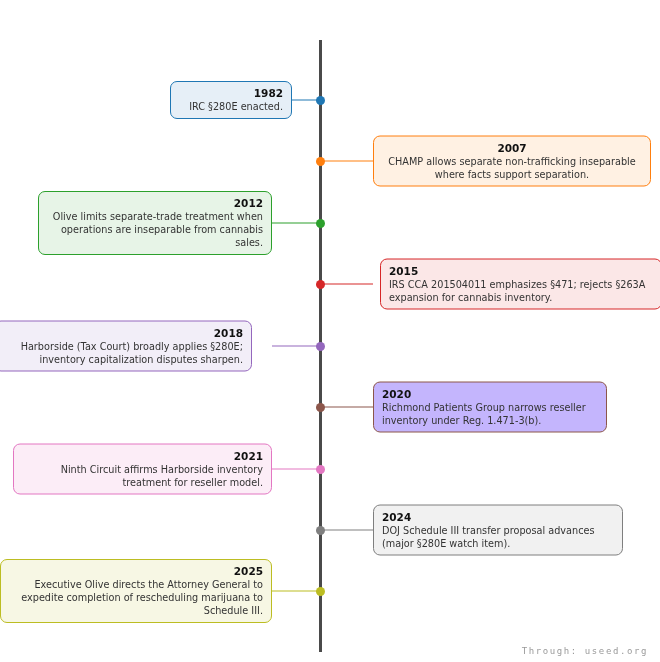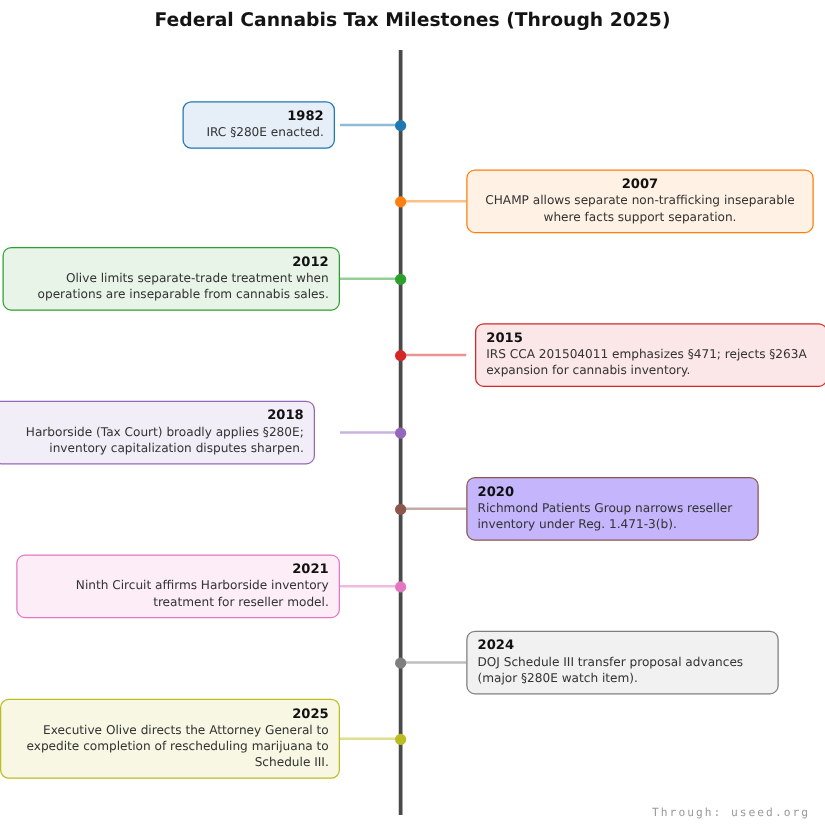--- a/index.html
+++ b/index.html
@@ -59,39 +59,38 @@
     font-family: "DejaVu Sans Mono", monospace;
     font-size: 9px;
     letter-spacing: 1.6px;
     color: #9a9a9a;
   }
 </style>
 </head>
 <body>
 
 <div class="canvas" id="timeline-canvas">
-  <div class="title">Federal Cannabis Tax Milestones (Through 2025)</div>
   <div class="axis-line"></div>
 
   <div class="source">Through: useed.org</div>
 <div class="connector" style="top: 99px; background: rgb(31, 119, 180); left: 272px; width: 48.5px;"></div>
     <div class="dot" style="left: 316px; top: 95.5px; background: rgb(31, 119, 180);"></div>
-    <div class="ms-box left" style="top: 100px; width: 122px; background: rgb(230, 239, 247); border-color: rgb(31, 119, 180); right: 392px;">
+    <div class="ms-box left" style="top: 100px; width: 122px; background: rgb(230, 239, 247); border-color: rgb(31, 119, 180); right: 368px;">
       <div class="ms-year">1982</div>
       <div class="ms-text">IRC §280E enacted.</div>
     </div>
     <div class="connector" style="top: 160px; background: rgb(255, 127, 14); left: 320.5px; width: 52.5px;"></div>
     <div class="dot" style="left: 316px; top: 156.5px; background: rgb(255, 127, 14);"></div>
     <div class="ms-box right" style="top: 161px; width: 278px; background: rgb(255, 241, 227); border-color: rgb(255, 127, 14); left: 373px; text-align: center;">
       <div class="ms-year">2007</div>
       <div class="ms-text">CHAMP allows separate non-trafficking inseparable where facts support separation.</div>
     </div>
     <div class="connector" style="top: 222px; background: rgb(44, 160, 44); left: 272px; width: 48.5px;"></div>
     <div class="dot" style="left: 316px; top: 218.5px; background: rgb(44, 160, 44);"></div>
-    <div class="ms-box left" style="top: 223px; width: 270px; background: rgb(231, 244, 231); border-color: rgb(44, 160, 44); right: 388px;">
+    <div class="ms-box left" style="top: 223px; width: 234px; background: rgb(231, 244, 231); border-color: rgb(44, 160, 44); right: 388px;">
       <div class="ms-year">2012</div>
       <div class="ms-text">Olive limits separate-trade treatment when operations are inseparable from cannabis sales.</div>
     </div>
     <div class="connector" style="top: 283px; background: rgb(214, 39, 40); left: 320.5px; width: 52.5px;"></div>
     <div class="dot" style="left: 316px; top: 279.5px; background: rgb(214, 39, 40);"></div>
     <div class="ms-box right" style="top: 284px; width: 282px; background: rgb(251, 231, 231); border-color: rgb(214, 39, 40); left: 380px;">
       <div class="ms-year">2015</div>
       <div class="ms-text">IRS CCA 201504011 emphasizes §471; rejects §263A expansion for cannabis inventory.</div>
     </div>
     <div class="connector" style="top: 345px; background: rgb(148, 103, 189); left: 272px; width: 48.5px;"></div>

